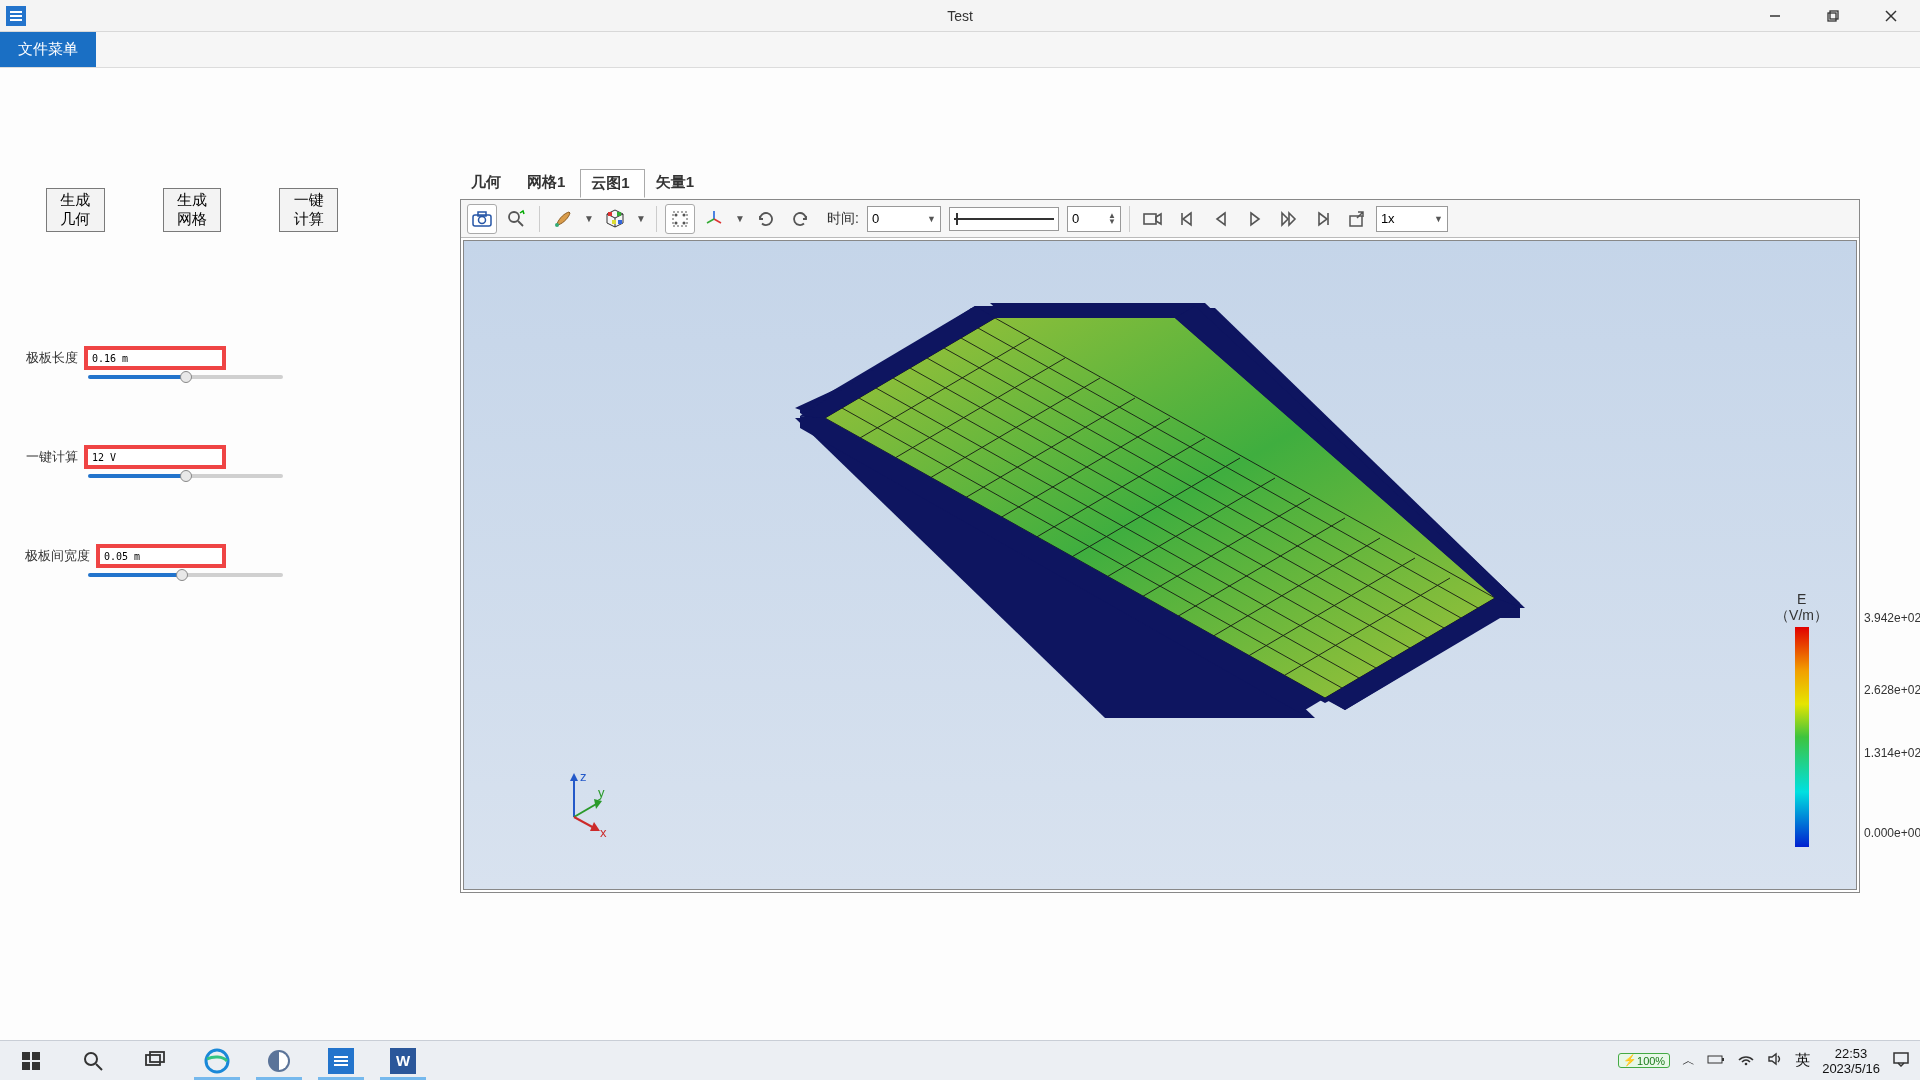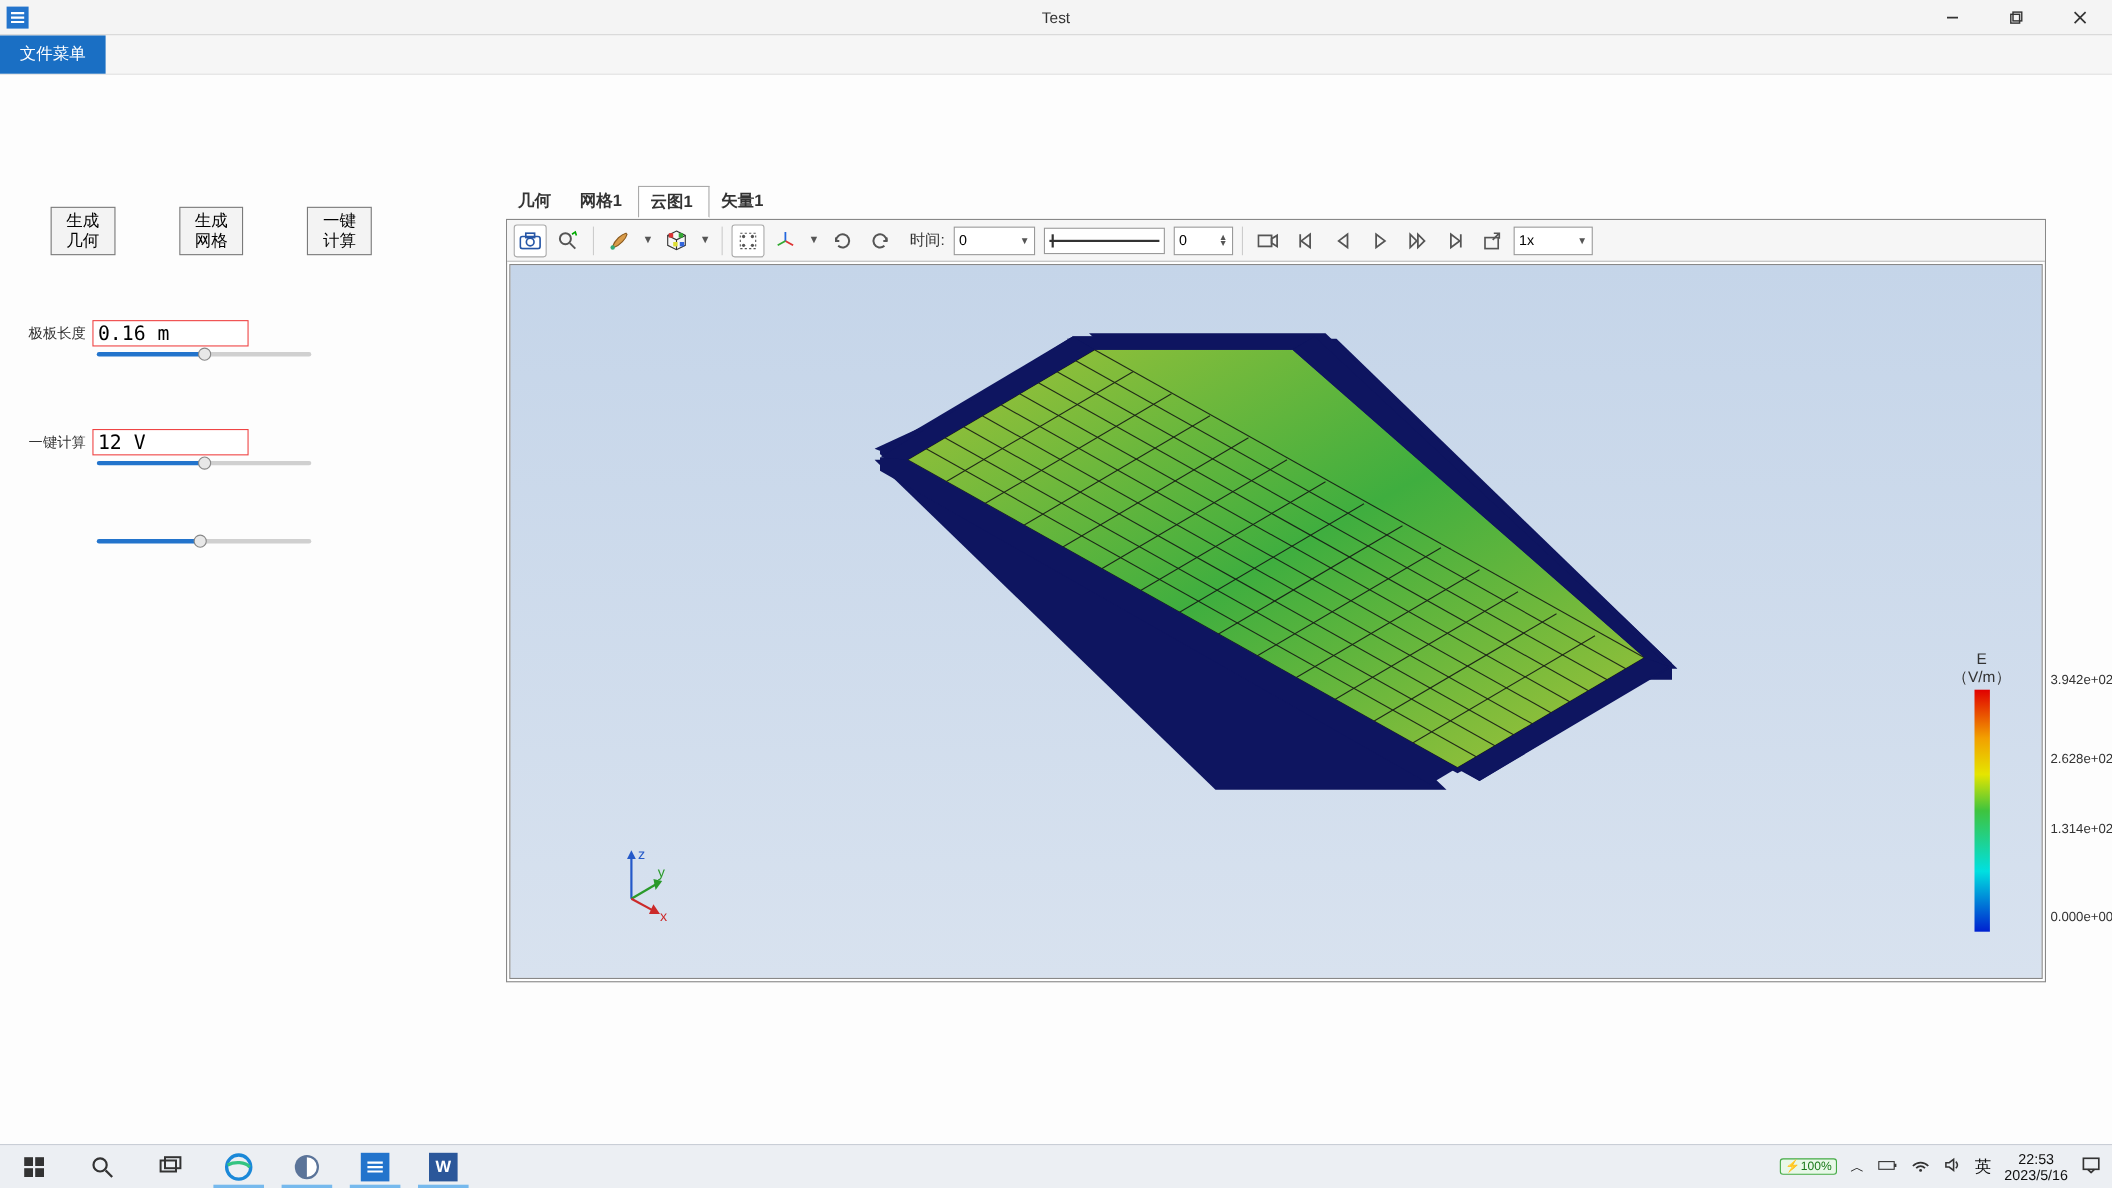--- a/index.html
+++ b/index.html
@@ -15,27 +15,27 @@
 
 
 .menubar { height: 36px; background: #f6f6f6; display: flex; align-items: stretch; border-bottom: 1px solid #dcdcdc; }
 .menu-item { padding: 0 18px; display: flex; align-items: center; font-size: 15px; color: #fff; background: #1a6fc4; }
 
 
 .main { position: absolute; top: 68px; bottom: 40px; left: 0; right: 0; background: #fdfdfd; }
 
 
 .left-panel { position: absolute; left: 18px; top: 120px; width: 320px; }
-.btn-row { display: flex; gap: 58px; margin-bottom: 59px; padding-left: 28px; }
+.btn-row { display: flex; gap: 58px; margin-bottom: 114px; padding-left: 28px; }
 .btn { border: 1px solid #7a7a7a; background: #f3f3f3; font-size: 15px; padding: 2px 6px; }
 
 .param { margin-bottom: 65px; }
 .param-row { display: flex; align-items: center; gap: 6px; margin-bottom: 4px; }
 .param-label { font-size: 13px; color: #333; width: 60px; text-align: right; }
-.param-input { width: 142px; height: 24px; border: 1px solid #ef4444; padding: 0 4px; font-family: monospace; font-size: 18px; }
+.param-input { width: 142px; height: 24px; border: 4px solid #ef4444; padding: 0 4px; font-family: monospace; font-size: 10px; }
 .slider { width: 195px; height: 6px; margin-left: 70px; position: relative; }
 .slider-track { position: absolute; top: 50%; left: 0; right: 0; height: 4px; transform: translateY(-50%); border-radius: 2px; }
 .slider-fill { position: absolute; top: 0; left: 0; height: 100%; background: #2374cc; border-radius: 2px; }
 .slider-bg { position: absolute; top: 0; right: 0; height: 100%; background: #d0d0d0; border-radius: 2px; }
 .slider-thumb { position: absolute; top: 50%; width: 12px; height: 12px; background: #e8e8e8; border: 1px solid #888; border-radius: 50%; transform: translate(-50%,-50%); }
 
 
 .viz-area { position: absolute; left: 460px; top: 100px; right: 60px; }
 .tabs { display: flex; gap: 0; font-size: 15px; margin-bottom: 2px; font-weight: bold; }
 .tab { padding: 4px 14px 4px 10px; color: #333; border: 1px solid transparent; }
@@ -145,20 +145,24 @@
       <div class="slider">
         <div class="slider-track">
             <div class="slider-fill" style="width:50%"></div>
             <div class="slider-bg" style="width:50%"></div>
           </div>
         <div class="slider-thumb" style="left:50%"></div>
       </div>
     </div>
 
     <div class="param">
+      <div class="param-row">
+        <div class="param-label" style="width:72px">极板间宽度</div>
+        <input class="param-input" style="width: 130px;" value="0.05 m">
+      </div>
       <div class="slider">
         <div class="slider-track">
             <div class="slider-fill" style="width:48%"></div>
             <div class="slider-bg" style="width:52%"></div>
           </div>
         <div class="slider-thumb" style="left:48%"></div>
       </div>
     </div>
   </div>
 

